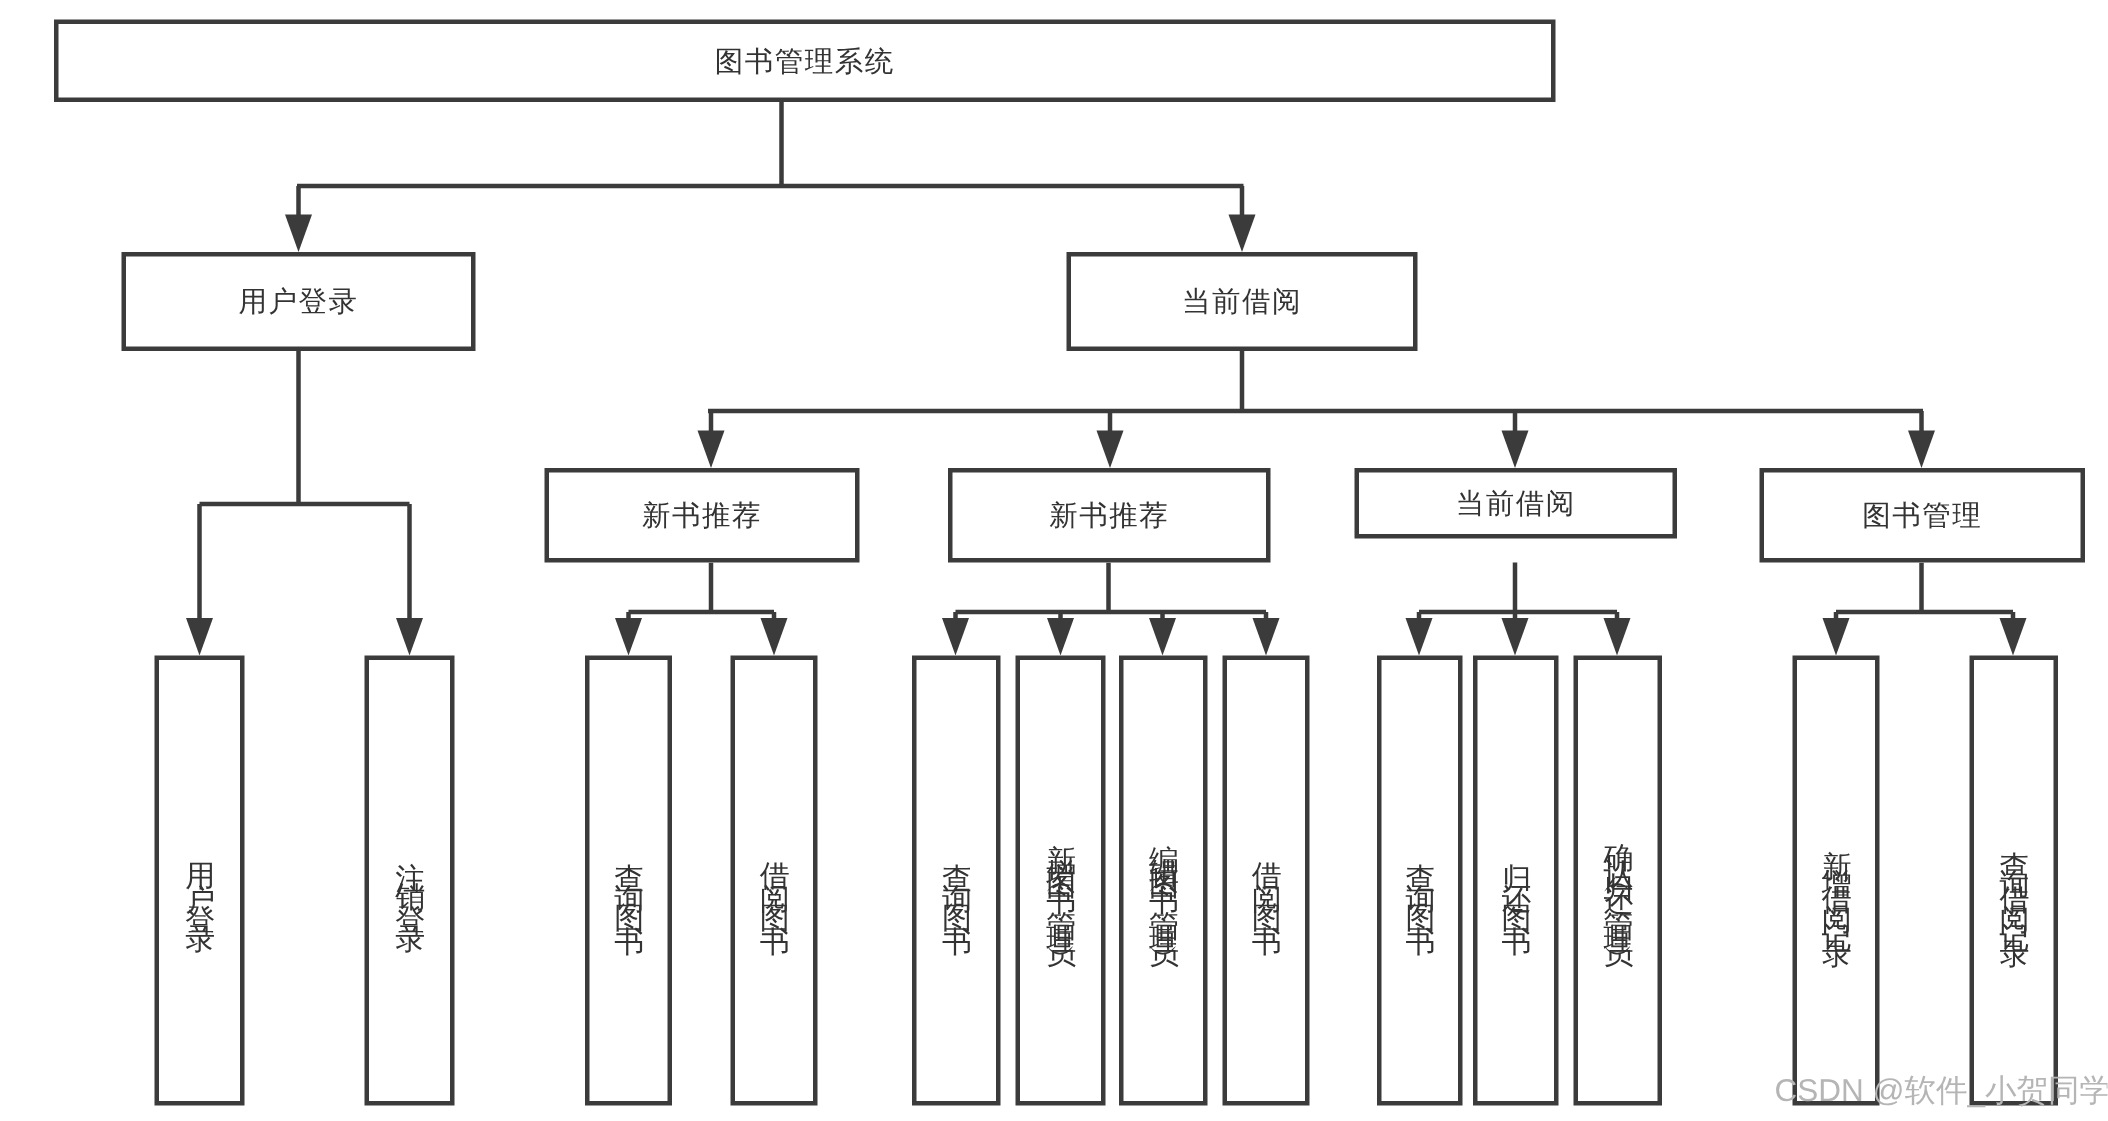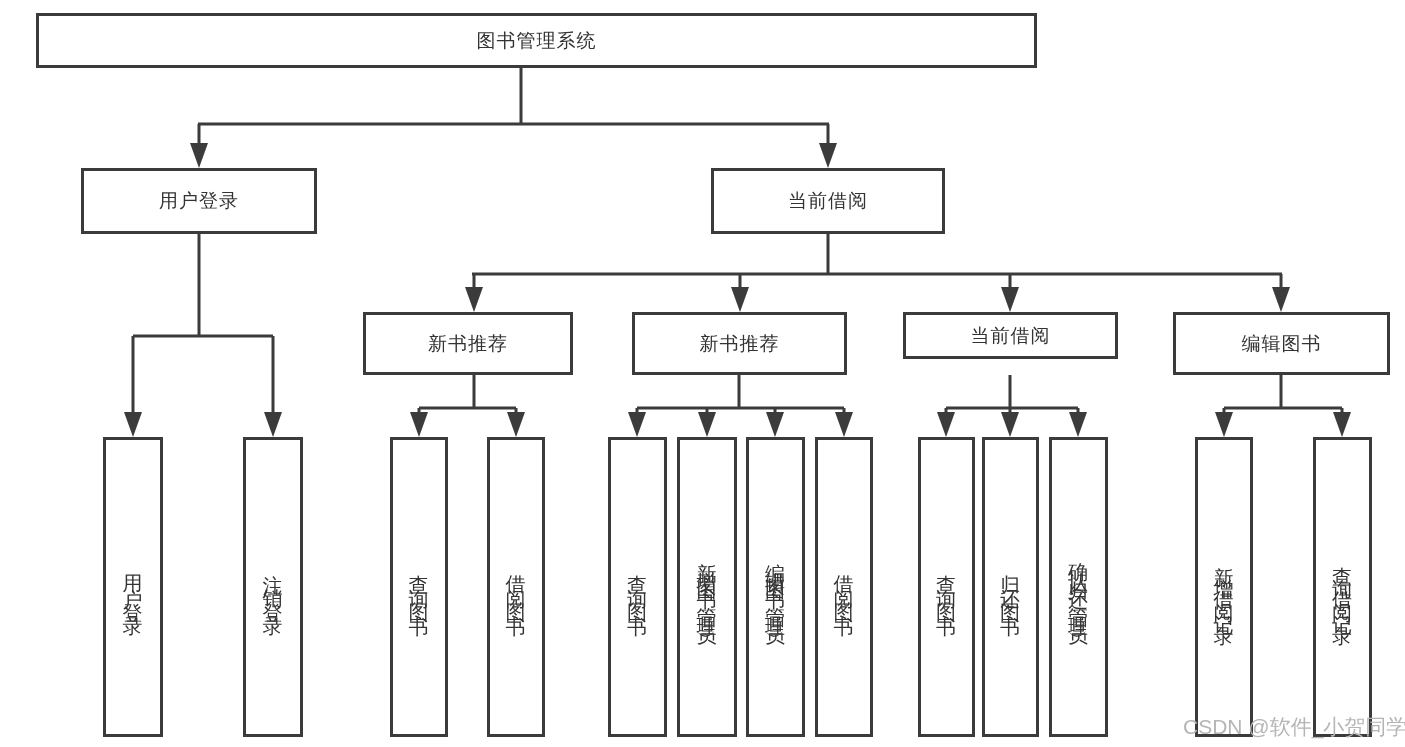--- a/index.html
+++ b/index.html
@@ -97,21 +97,21 @@
   </svg>
 
   <div class="box hbox" style="left:36px; top:13px; width:1001px; height:55px;">图书管理系统</div>
 
   <div class="box hbox" style="left:81px; top:168px; width:236px; height:66px;">用户登录</div>
   <div class="box hbox" style="left:711px; top:168px; width:234px; height:66px;">当前借阅</div>
 
   <div class="box hbox" style="left:363px; top:312px; width:210px; height:63px;">新书推荐</div>
   <div class="box hbox" style="left:632px; top:312px; width:215px; height:63px;">新书推荐</div>
   <div class="box hbox" style="left:903px; top:312px; width:215px; height:47px;">当前借阅</div>
-  <div class="box hbox" style="left:1173px; top:312px; width:217px; height:63px;">编辑图书</div>
+  <div class="box hbox" style="left:1173px; top:312px; width:217px; height:63px;">图书管理</div>
 
   <div class="box vbox v4" style="left:103px; width:60px;">用户登录</div>
   <div class="box vbox v4" style="left:243px; width:60px;">注销登录</div>
 
   <div class="box vbox v4" style="left:390px; width:58px;">查询图书</div>
   <div class="box vbox v4" style="left:487px; width:58px;">借阅图书</div>
 
   <div class="box vbox v4" style="left:608px; width:59px;">查询图书</div>
   <div class="box vbox v9" style="left:677px; width:60px;">新增图书（管理员）</div>
   <div class="box vbox v9" style="left:746px; width:59px;">编辑图书（管理员）</div>

